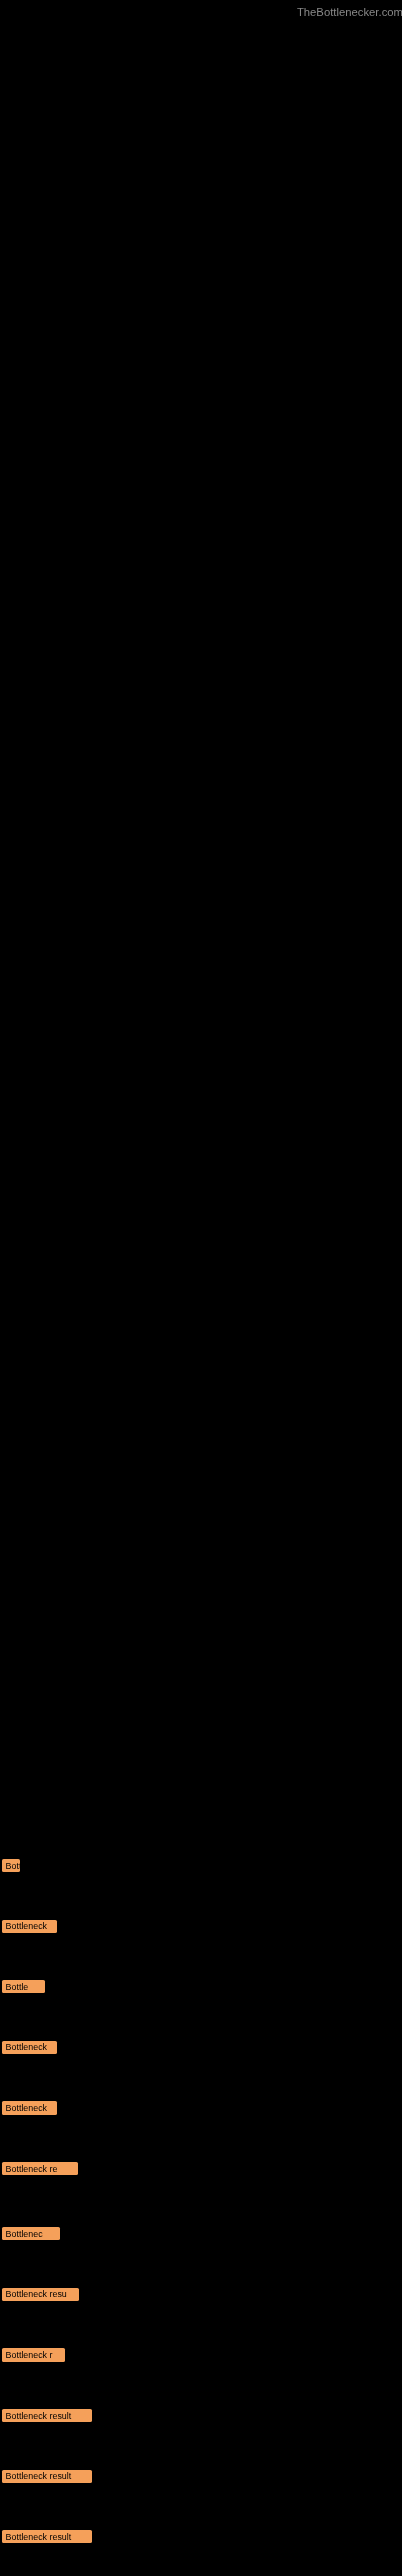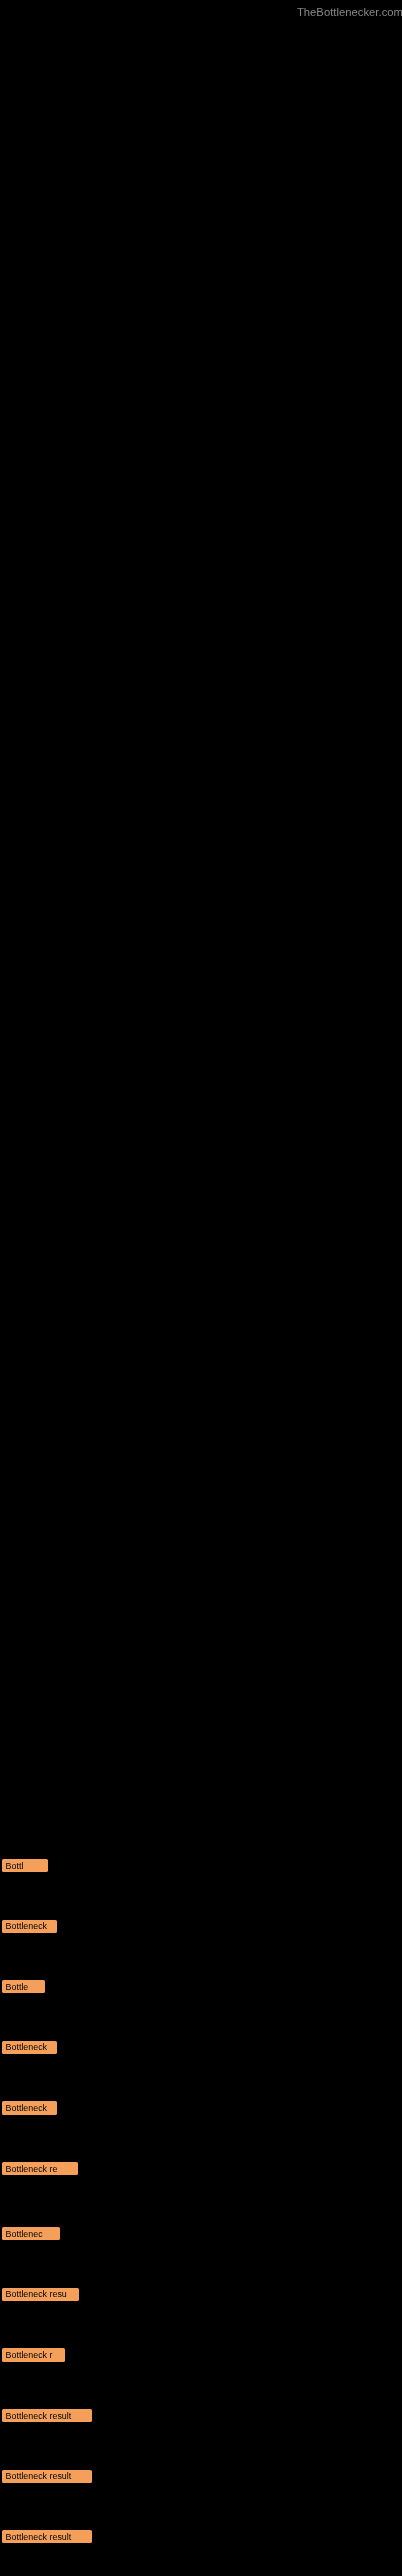--- a/index.html
+++ b/index.html
@@ -45,21 +45,21 @@
       background-color: #F5A05A;
       color: #000000;
       font-size: 8.9px;
       font-weight: normal;
       padding: 1.6px 4px;
       border-radius: 1.6px;
       white-space: nowrap;
     }
 
     
-    .item-1 .bottleneck-label { width: 46px; }
+    .item-1 .bottleneck-label { width: 18px; }
     .item-2 .bottleneck-label { width: 55px; }
     .item-3 .bottleneck-label { width: 43px; }
     .item-4 .bottleneck-label { width: 55px; }
     .item-5 .bottleneck-label { width: 81px; }
     .item-6 .bottleneck-label { width: 55px; }
     .item-7 .bottleneck-label { width: 76px; }
     .item-8 .bottleneck-label { width: 58px; margin-top: 7px; }
     .item-9 .bottleneck-label { width: 77px; }
     .item-10 .bottleneck-label { width: 63px; }
     .item-11 .bottleneck-label { width: 90px; }

